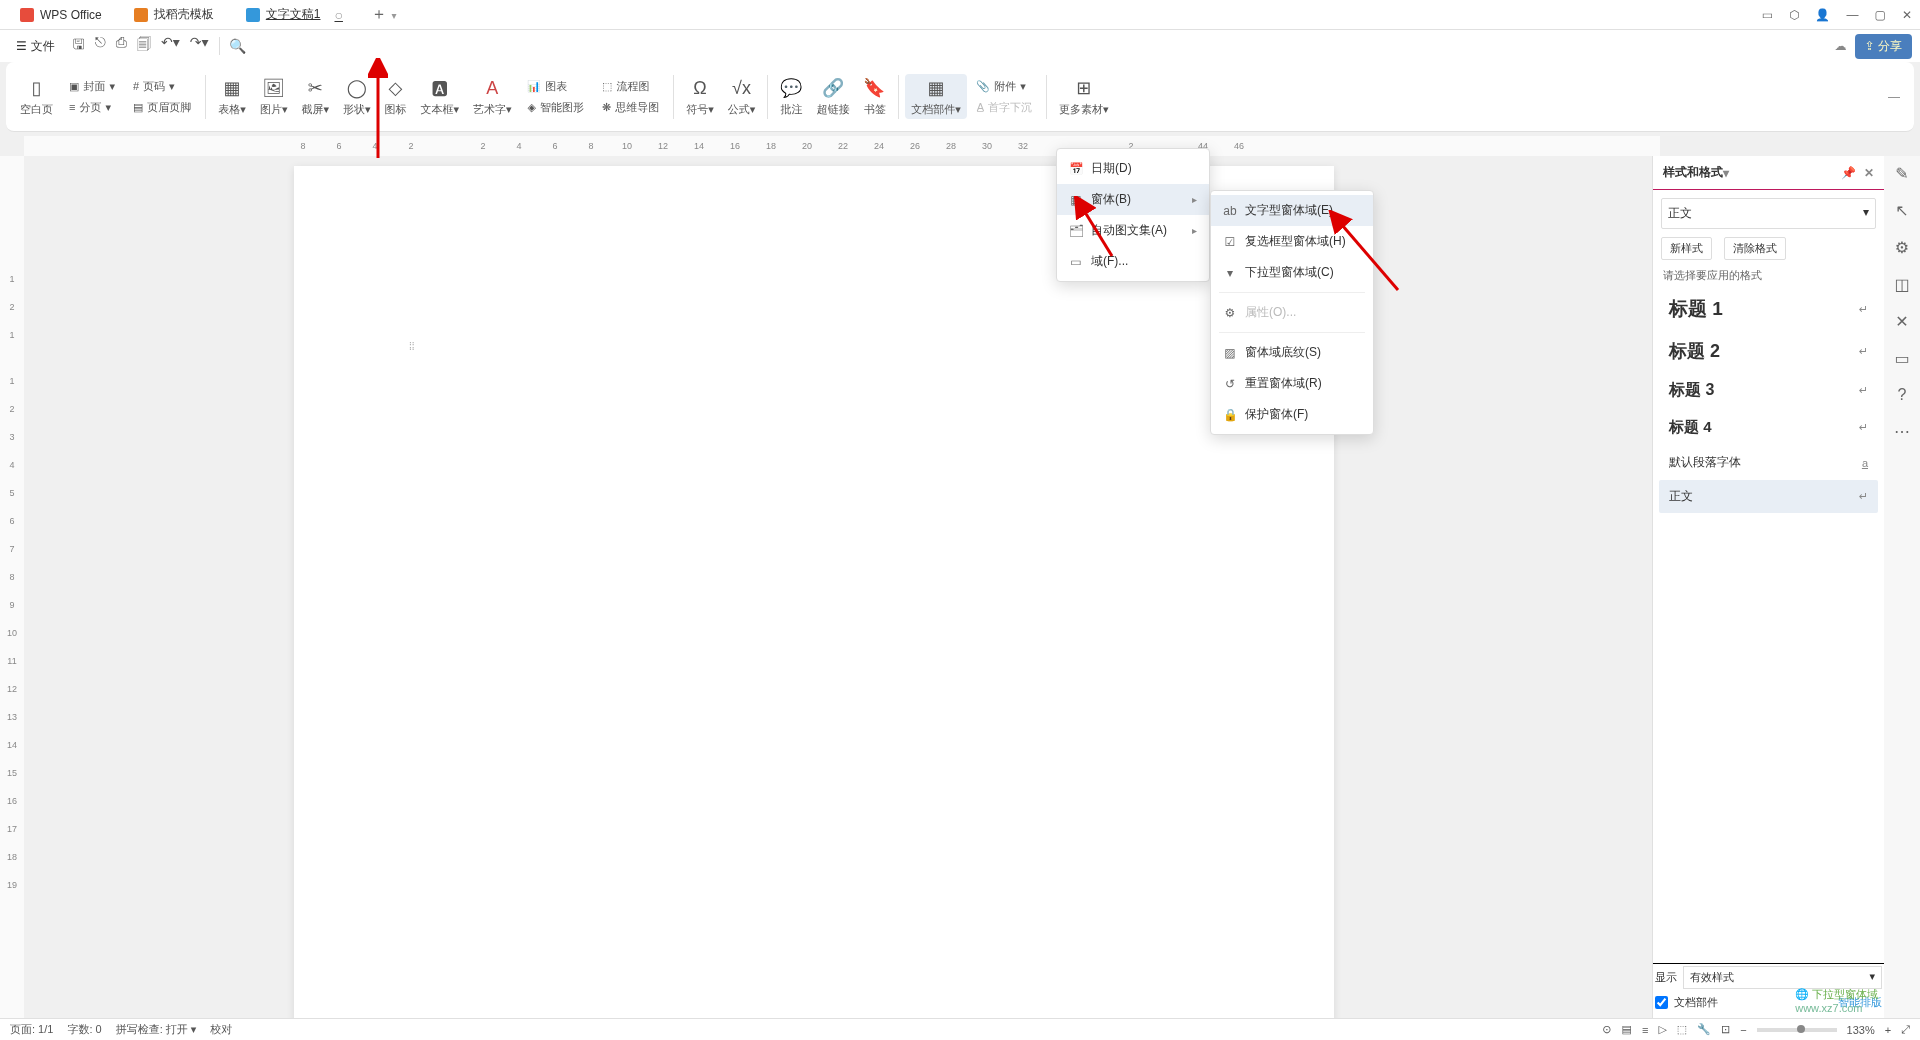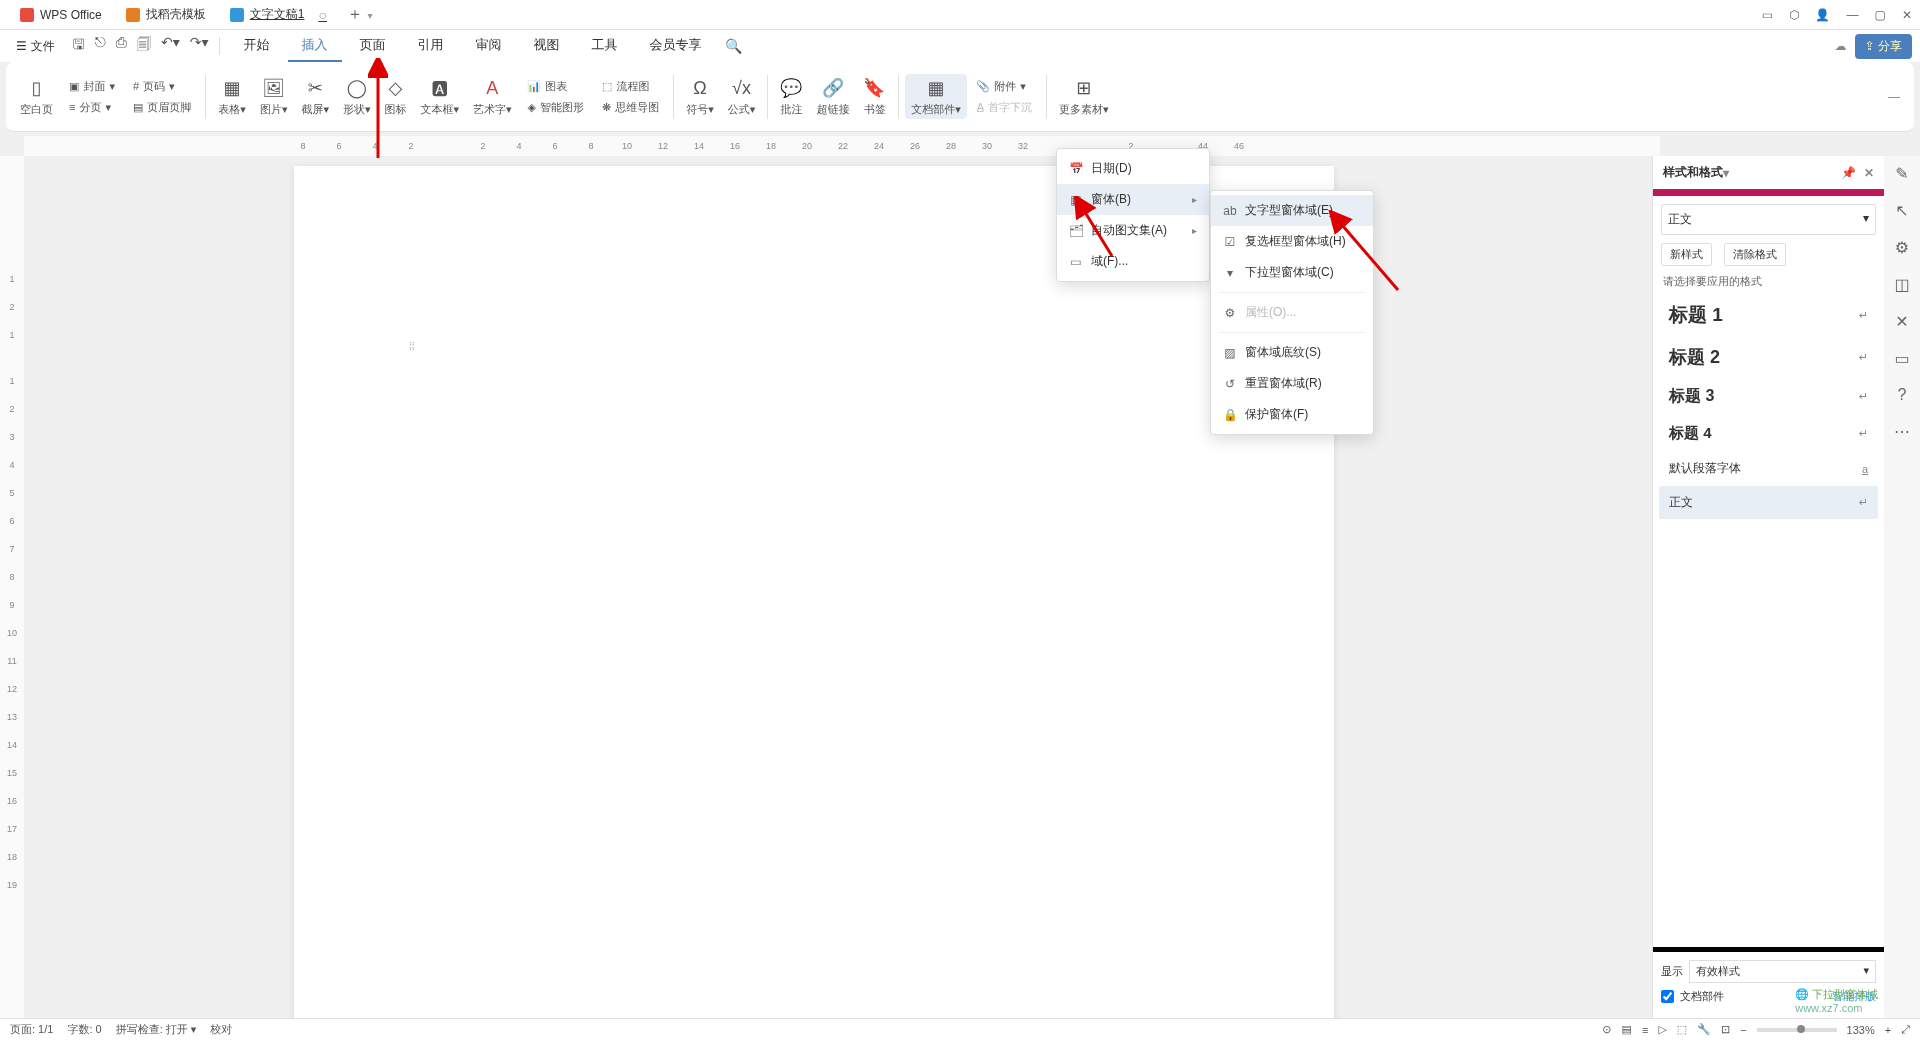--- a/index.html
+++ b/index.html
@@ -1,19 +1,19 @@
 <!DOCTYPE html>
 <html><head>
 <meta charset="utf-8">
 <style>
 * { margin: 0; padding: 0; box-sizing: border-box; font-family: "Microsoft YaHei", sans-serif; }
 body { background: #f0f0f0; width: 1920px; height: 1040px; overflow: hidden; font-size: 12px; color: #333; }
 
 
-.titlebar { height: 30px; background: #fff; display: flex; align-items: center; padding: 0 8px; border-bottom: 1px solid #e0e0e0; }
+.titlebar { height: 30px; background: #fff; display: flex; align-items: center; padding: 0 8px; border-bottom: 1px solid #e0e0e0; gap: 8px; }
 .tab { display: flex; align-items: center; padding: 0 12px; height: 28px; gap: 6px; border-radius: 4px 4px 0 0; position: relative; }
 .tab.active { background: #fff; text-decoration: underline; }
 .tab-icon { width: 14px; height: 14px; border-radius: 2px; display: inline-block; }
 .tab-icon.red { background: #e74c3c; }
 .tab-icon.orange { background: #e67e22; }
 .tab-icon.blue { background: #3498db; }
 .tab-close { color: #999; font-size: 14px; margin-left: 8px; cursor: pointer; }
 .tab-add { padding: 0 8px; color: #666; font-size: 16px; }
 .titlebar-right { margin-left: auto; display: flex; gap: 16px; align-items: center; color: #666; }
 .titlebar-right span { cursor: pointer; }
@@ -55,37 +55,37 @@
 .dropdown2 { position: absolute; left: 1210px; top: 190px; width: 164px; background: #fff; border: 1px solid #ddd; border-radius: 4px; box-shadow: 0 4px 16px rgba(0,0,0,.15); padding: 4px 0; z-index: 101; }
 .dd-item { display: flex; align-items: center; gap: 8px; padding: 7px 12px; font-size: 12px; cursor: pointer; position: relative; }
 .dd-item:hover, .dd-item.hover { background: #e8eef5; }
 .dd-item.disabled { color: #bbb; cursor: default; }
 .dd-item .arrow { margin-left: auto; color: #888; font-size: 10px; }
 .dd-item .ico { width: 14px; text-align: center; color: #666; }
 .dd-sep { height: 1px; background: #eee; margin: 4px 8px; }
 
 
 .rightpanel { width: 232px; background: #fff; border-left: 1px solid #e0e0e0; display: flex; flex-direction: column; }
-.rp-header { display: flex; align-items: center; padding: 8px 10px; border-bottom: 7px solid #be185d; font-size: 12px; font-weight: bold; }
+.rp-header { display: flex; align-items: center; padding: 8px 10px; border-bottom: 1px solid #be185d; font-size: 12px; font-weight: bold; }
 .rp-header .pin { margin-left: auto; color: #888; font-size: 12px; margin-right: 8px; }
 .rp-header .close { color: #888; cursor: pointer; }
 .rp-select { margin: 8px; border: 1px solid #ddd; padding: 6px; display:flex; justify-content:space-between; border-radius: 2px; }
 .rp-btns { display: flex; gap: 12px; padding: 0 8px; }
 .rp-btn { border: 1px solid #ddd; padding: 3px 8px; font-size: 11px; border-radius: 2px; cursor: pointer; }
 .rp-label { padding: 8px 10px 4px; font-size: 11px; color: #666; }
 .rp-list { flex: 1; overflow: auto; padding: 0 4px; }
 .rp-style { display: flex; align-items: center; padding: 8px 10px; cursor: pointer; border-radius: 2px; margin: 1px 2px; }
 .rp-style.sel { background: #e8eef5; }
 .rp-style .nm { flex: 1; }
 .rp-style .ret { color: #888; font-size: 11px; }
 .rp-style.h1 .nm { font-size: 19px; font-weight: bold; }
 .rp-style.h2 .nm { font-size: 18px; font-weight: bold; }
 .rp-style.h3 .nm { font-size: 16px; font-weight: bold; }
 .rp-style.h4 .nm { font-size: 15px; font-weight: bold; }
-.rp-footer { border-top: 5px solid #000000; padding: 8px; font-size: 11px; }
+.rp-footer { border-top: 1px solid #000000; padding: 2px; font-size: 11px; }
 .rp-footer .row { display: flex; align-items: center; gap: 6px; margin-bottom: 6px; }
 
 
 .sidetools { width: 36px; background: #f7f7f7; display: flex; flex-direction: column; align-items: center; padding-top: 8px; gap: 18px; color: #666; }
 .sidetools span { cursor: pointer; font-size: 16px; }
 
 
 .statusbar { height: 22px; background: #fff; border-top: 1px solid #e0e0e0; display: flex; align-items: center; padding: 0 10px; font-size: 11px; color: #555; gap: 14px; }
 .statusbar .right { margin-left: auto; display: flex; gap: 10px; align-items: center; }
 
@@ -130,30 +130,20 @@
   </div>
   <div class="menu-qat">
     <span>🖫</span>
     <span>⎋</span>
     <span>⎙</span>
     <span>🗐</span>
     <span>↶▾</span>
     <span>↷▾</span>
   </div>
   <div style="width:1px;height:18px;background:#ddd"></div>
-  <div class="menu-tabs">
-    <div class="menu-tab">开始</div>
-    <div class="menu-tab active">插入</div>
-    <div class="menu-tab">页面</div>
-    <div class="menu-tab">引用</div>
-    <div class="menu-tab">审阅</div>
-    <div class="menu-tab">视图</div>
-    <div class="menu-tab">工具</div>
-    <div class="menu-tab">会员专享</div>
-  </div>
   <span class="menu-search">🔍</span>
   <div class="menubar-right">
     <span style="color:#888">☁</span>
     <div class="share-btn">⇪ <span>分享</span></div>
   </div>
 </div>
 
 <div class="ribbon">
   <div class="rb-group">
       <span class="icon">▯</span>

